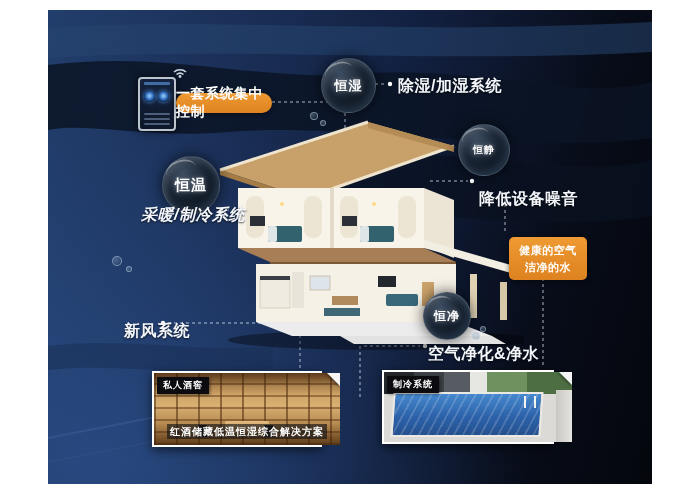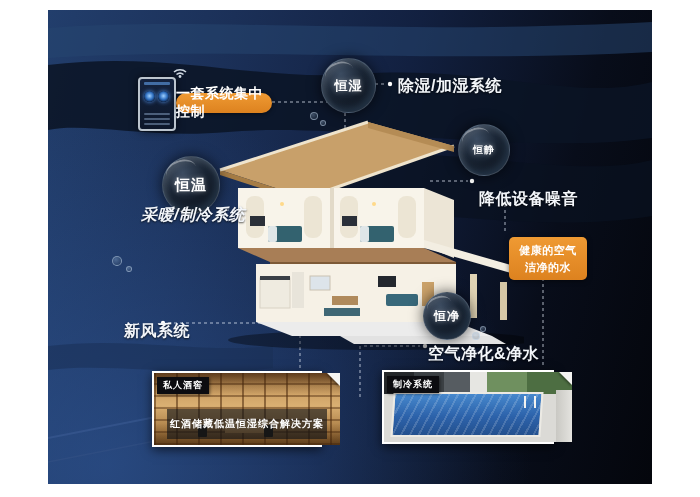--- a/index.html
+++ b/index.html
@@ -72,21 +72,21 @@
     background:linear-gradient(90deg,#26292c 0 16%,#3c4145 16% 32%,#565c61 32% 46%,#e6e6e2 46% 55%,#6f905f 55% 76%,#4d6e42 76% 100%);}
   .pool-water{position:absolute;left:8px;right:30px;top:20px;bottom:5px;
     background:
       repeating-linear-gradient(115deg,rgba(255,255,255,.16) 0 2px,transparent 2px 8px),
       linear-gradient(180deg,#4688cd 0%,#2c62aa 55%,#24518f 100%);
     border:2px solid #eceae4;transform:skewX(-4deg);}
   .pool-ladder{position:absolute;right:36px;top:24px;width:8px;height:12px;border-left:2px solid #f2f2f0;border-right:2px solid #f2f2f0;}
   .pool-wall{position:absolute;right:0;top:18px;bottom:0;width:16px;background:linear-gradient(90deg,#c9c8c3,#e4e3df);}
   .tag{position:absolute;left:3px;top:4px;background:#0c0c10;color:#fff;font-size:9px;font-weight:bold;
     padding:2px 6px;letter-spacing:1px;box-shadow:1px 1px 3px rgba(0,0,0,.5);}
-  .caption{position:absolute;left:7%;right:7%;bottom:6px;height:30px;background:rgba(15,17,22,.62);
+  .caption{position:absolute;left:7%;right:7%;bottom:6px;height:15px;background:rgba(15,17,22,.62);
     color:#fff;font-size:10px;font-weight:bold;display:flex;align-items:center;justify-content:center;letter-spacing:1px;white-space:nowrap;}
   .fold{position:absolute;top:0;right:0;width:0;height:0;border-top:13px solid #f4f4f2;border-left:13px solid transparent;
     filter:drop-shadow(-1px 1px 1px rgba(0,0,0,.4));}
 </style>
 </head>
 <body>
 
 <div class="scene">
 
   <svg class="abs" style="left:0;top:0;" width="604" height="474" viewBox="0 0 604 474">

